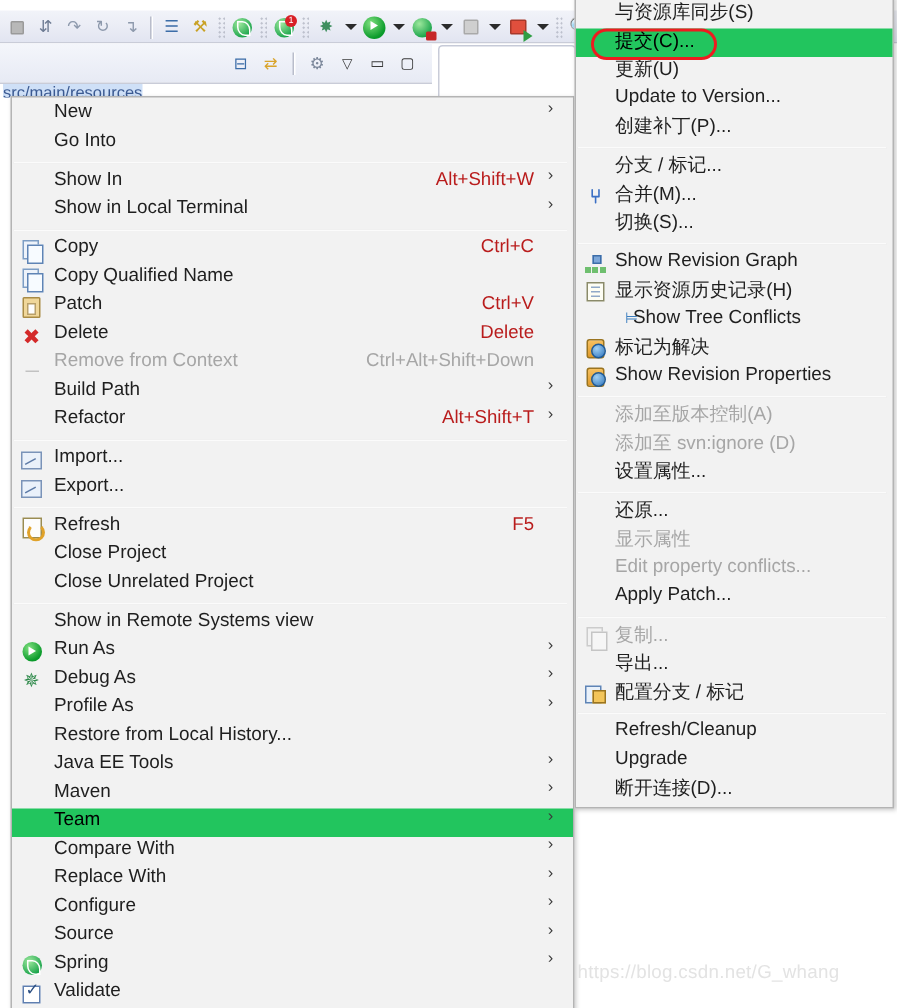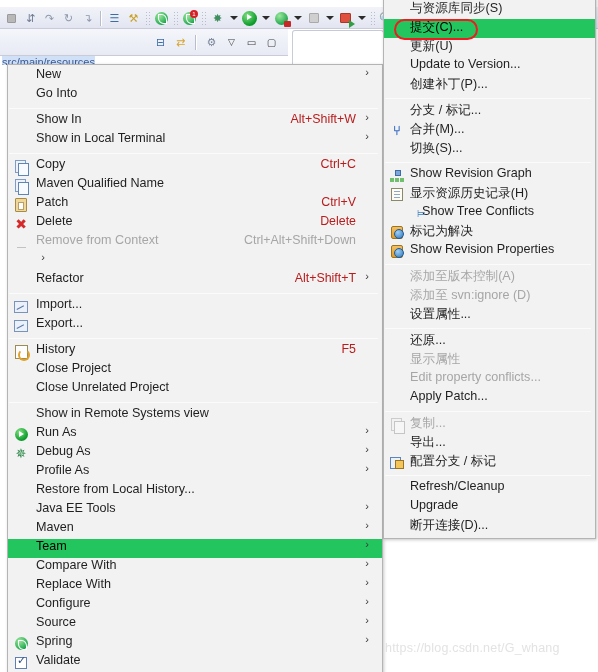--- a/index.html
+++ b/index.html
@@ -420,21 +420,21 @@
           <span class="ic-copy"></span>
         </span>
       <span class="mi-label">Copy</span>
       <span class="mi-accel">Ctrl+C</span>
       <span class="mi-sub"></span>
     </div>
     <div class="menu-item">
       <span class="mi-icon">
           <span class="ic-copyq"></span>
         </span>
-      <span class="mi-label">Maven Qualified Name</span>
+      <span class="mi-label">Copy Qualified Name</span>
       <span class="mi-sub"></span>
     </div>
     <div class="menu-item">
       <span class="mi-icon">
           <span class="ic-paste"></span>
         </span>
       <span class="mi-label">Patch</span>
       <span class="mi-accel">Ctrl+V</span>
       <span class="mi-sub"></span>
     </div>
@@ -446,20 +446,21 @@
     </div>
     <div class="menu-item disabled">
       <span class="mi-icon">
           <span class="ic-ctx"></span>
         </span>
       <span class="mi-label">Remove from Context</span>
       <span class="mi-accel">Ctrl+Alt+Shift+Down</span>
       <span class="mi-sub"></span>
     </div>
     <div class="menu-item">
+      <span class="mi-label">Build Path</span>
       <span class="mi-sub">›</span>
     </div>
     <div class="menu-item">
       <span class="mi-label">Refactor</span>
       <span class="mi-accel">Alt+Shift+T</span>
       <span class="mi-sub">›</span>
     </div>
 
     <div class="menu-sep"></div>
 
@@ -477,21 +478,21 @@
       <span class="mi-label">Export...</span>
       <span class="mi-sub"></span>
     </div>
 
     <div class="menu-sep"></div>
 
     <div class="menu-item">
       <span class="mi-icon">
           <span class="ic-refresh"></span>
         </span>
-      <span class="mi-label">History</span>
+      <span class="mi-label">Refresh</span>
       <span class="mi-accel">F5</span>
       <span class="mi-sub"></span>
     </div>
     <div class="menu-item">
       <span class="mi-label">Close Project</span>
       <span class="mi-sub"></span>
     </div>
     <div class="menu-item">
       <span class="mi-label">Close Unrelated Project</span>
       <span class="mi-sub"></span>

